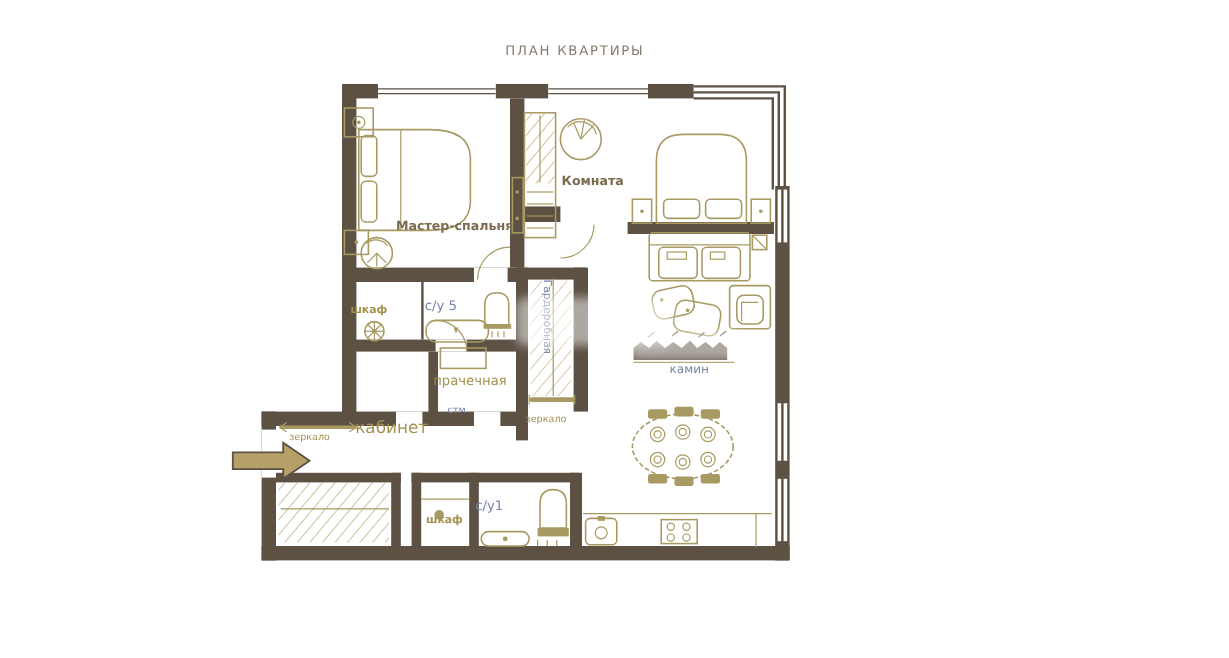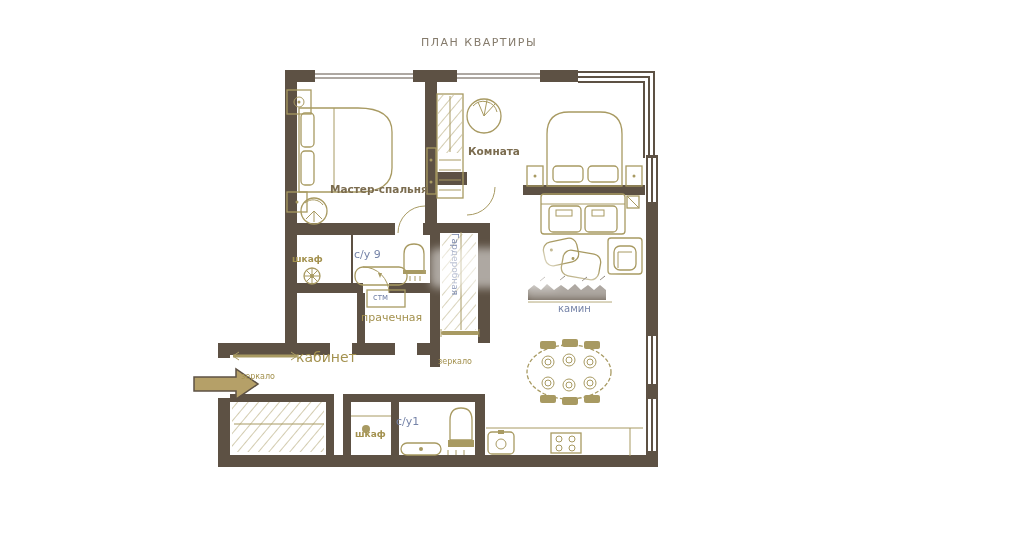--- a/index.html
+++ b/index.html
@@ -7,24 +7,24 @@
     --label-brown:#7b6c4f; --label-blue:#7583a8; --title:#857b6c; --arrow:#b5a068;
   }
   html,body{margin:0;padding:0;background:#fff;}
   .canvas{position:relative;width:1024px;height:548px;background:#fff;overflow:hidden;
           font-family:"DejaVu Sans",sans-serif;}
   .title{position:absolute;left:421px;top:36px;font-size:11px;letter-spacing:1.5px;
          color:var(--title);}
   .lbl{position:absolute;white-space:nowrap;line-height:1;}
   .lbl-brown{color:var(--label-brown);font-weight:bold;font-size:10.5px;}
   .lbl-gold{color:var(--label-gold);font-size:11px;}
-  .lbl-gold-sm{color:var(--label-gold);font-size:8px;margin-top:12px;}
+  .lbl-gold-sm{color:var(--label-gold);font-size:8px;}
   .lbl-gold-b{color:var(--label-gold);font-weight:bold;font-size:9px;margin-top:22px;}
   .lbl-blue{color:var(--label-blue);font-size:11px;}
-  .lbl-blue-sm{color:var(--label-blue);font-size:8px;}
+  .lbl-blue-sm{color:var(--label-blue);font-size:8px;margin-top:44px;}
   .lbl-big{font-size:14px;margin-top:40px;}
   .vert{transform-origin:0 0;transform:rotate(90deg);font-size:9px;}
   svg{position:absolute;left:0;top:0;}
   .w{fill:var(--wall);}
   .win{fill:#fff;}
   .wl{stroke:var(--wall);stroke-width:1;fill:none;}
   .wl2{stroke:var(--wall);stroke-width:2;fill:none;}
   .f{fill:none;stroke:var(--furniture);stroke-width:1.3;}
   .fl{fill:none;stroke:var(--furniture);stroke-width:1;}
   .ff{fill:var(--furniture);stroke:none;}
@@ -289,21 +289,21 @@
       <circle class="ff" cx="421" cy="449" r="2"></circle>
       <line class="fl" x1="448" y1="450" x2="448" y2="455"></line>
       <line class="fl" x1="456" y1="450" x2="456" y2="455"></line>
       <line class="fl" x1="464" y1="450" x2="464" y2="455"></line>
     </g>
   </svg>
 
   <div class="lbl lbl-brown" style="left:330px;top:184px">Мастер-спальня</div>
   <div class="lbl lbl-brown" style="left:468px;top:146px">Комната</div>
   <div class="lbl lbl-gold-b" style="left:292px;top:233px">шкаф</div>
-  <div class="lbl lbl-blue" style="left:354px;top:249px">с/у 9</div>
+  <div class="lbl lbl-blue" style="left:354px;top:249px">с/у 5</div>
   <div class="lbl lbl-gold lbl-big" style="left:296px;top:310px">кабинет</div>
   <div class="lbl lbl-blue-sm" style="left:373px;top:294px">стм</div>
   <div class="lbl lbl-gold" style="left:361px;top:312px">прачечная</div>
   <div class="lbl lbl-blue vert" style="left:459px;top:233px">Гардеробная</div>
   <div class="lbl lbl-gold-sm" style="left:438px;top:346px">зеркало</div>
   <div class="lbl lbl-blue" style="left:558px;top:304px;font-size:10px">камин</div>
   <div class="lbl lbl-gold-sm" style="left:241px;top:361px">зеркало</div>
   <div class="lbl lbl-gold-b" style="left:355px;top:408px">шкаф</div>
   <div class="lbl lbl-blue" style="left:396px;top:416px">с/у1</div>
 

